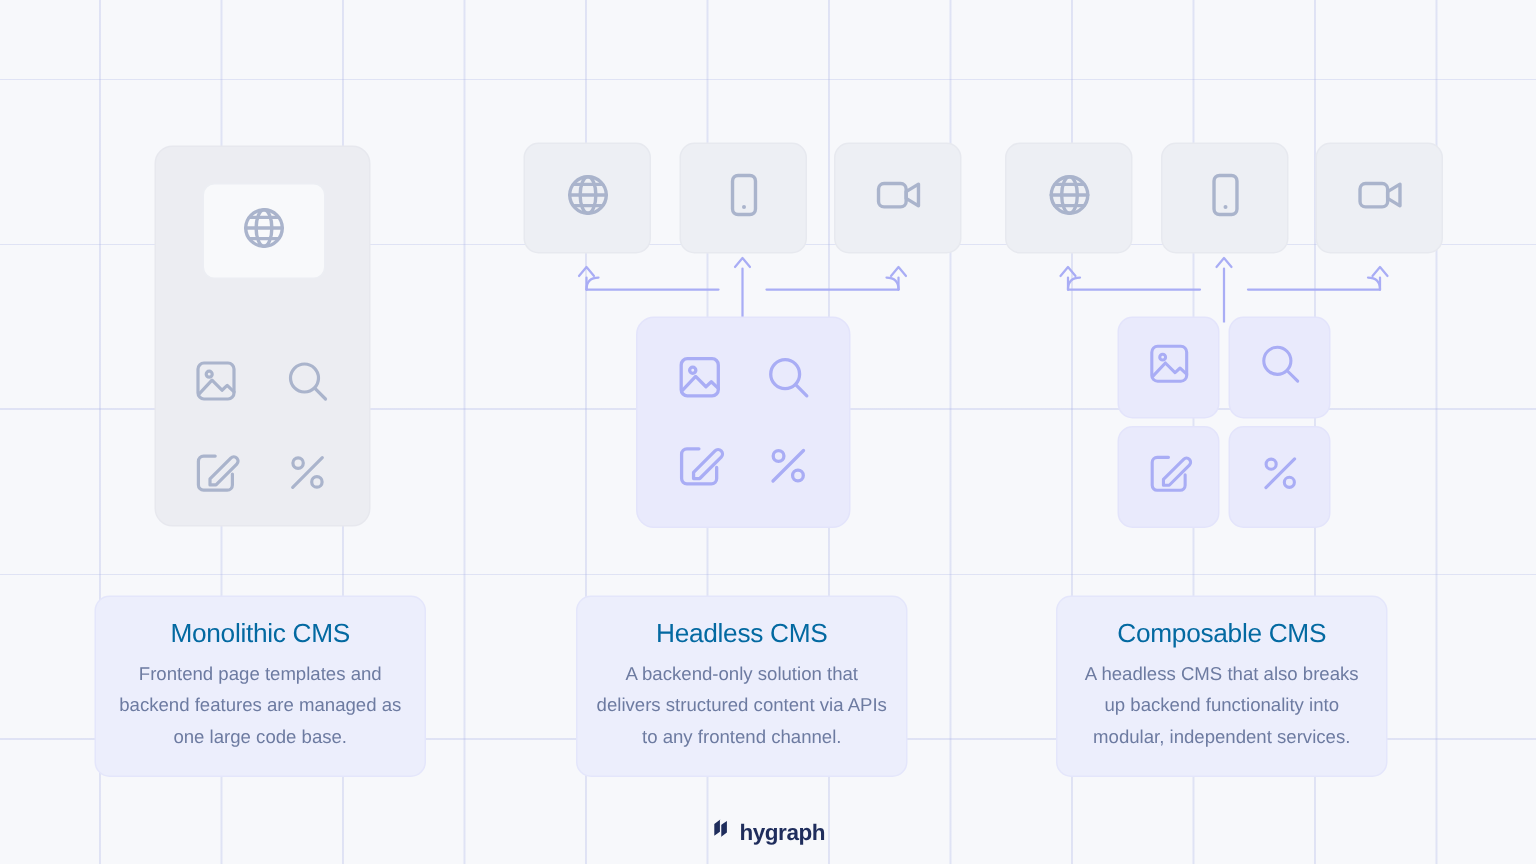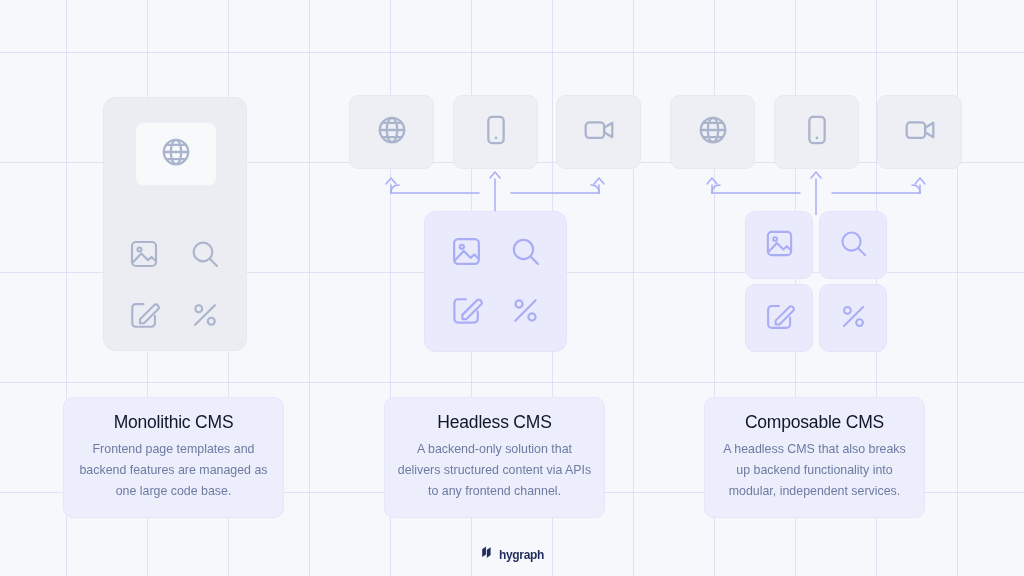--- a/index.html
+++ b/index.html
@@ -114,21 +114,21 @@
     position: absolute;
     width: 221px;
     background: #eceefc;
     border: 1px solid #e4e6fb;
     border-radius: 10px;
     padding: 13px 12px 15px;
     box-sizing: border-box;
     text-align: center;
   }
   .card-title {
-    color: #0f172a;
+    color: #0369a1;
     font-size: 17.5px;
     line-height: 22px;
     margin: 0 0 6px 0;
     font-weight: 400;
     letter-spacing: -0.2px;
   }
   .card-desc {
     color: #6d7ba1;
     font-size: 12.4px;
     line-height: 21px;
@@ -141,21 +141,21 @@
     left: 0;
     right: 0;
     top: 545px;
     display: flex;
     align-items: center;
     justify-content: center;
     gap: 6px;
   }
   #logo-text {
     color: #1f2d5c;
-    font-size: 12px;
+    font-size: 15px;
     letter-spacing: -0.3px;
     font-weight: 700;
   }
 </style>
 </head>
 <body>
 
 <div id="stage">
 
   <div id="grid"></div>

